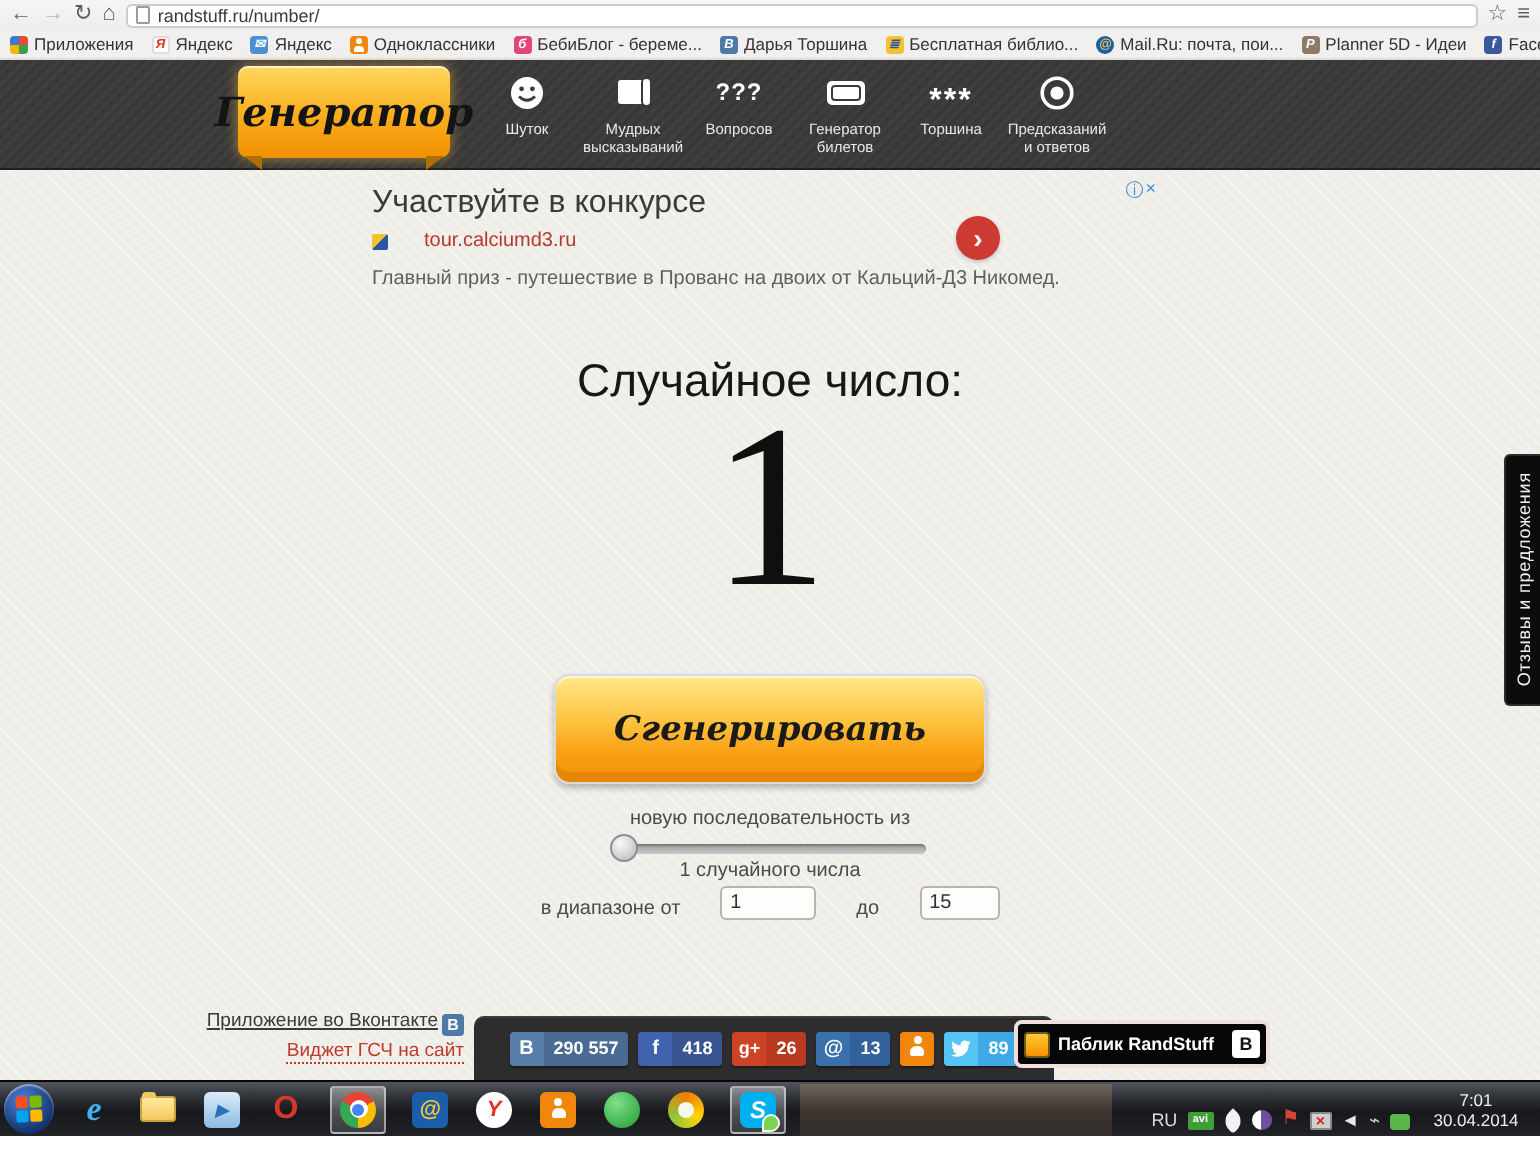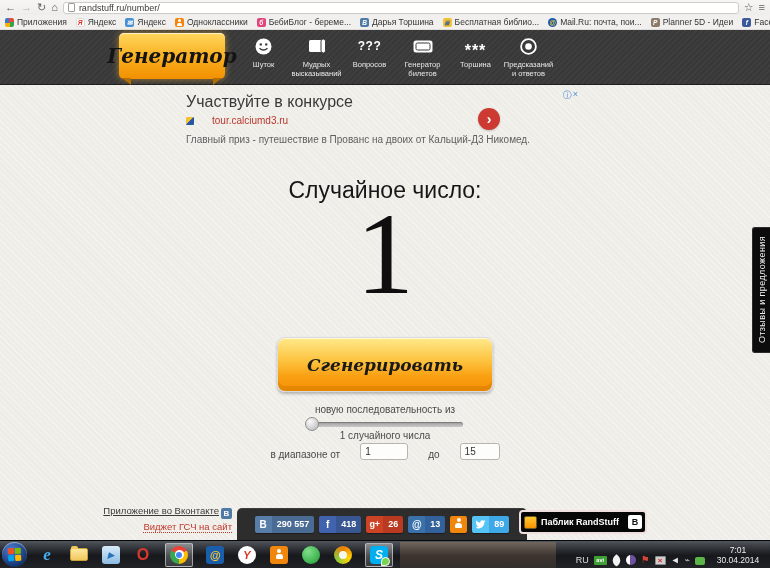--- a/index.html
+++ b/index.html
@@ -114,21 +114,21 @@
   .soc-vk .si{background:#587da8}.soc-vk .sc{background:#4a6b94}
   .soc-fb .si{background:#4162ad}.soc-fb .sc{background:#395693}
   .soc-gp .si{background:#cd4326;font-size:9px}.soc-gp .sc{background:#b93a20}
   .soc-mail .si{background:#3a71ab}.soc-mail .sc{background:#32619c}
   .soc-ok .si{background:#f1860d;position:relative}
   .soc-tw .si{background:#55c4f5}.soc-tw .sc{background:#3fa9e8}
   .ok-person{position:relative;width:9px;height:12px}
   .ok-person::before{content:"";position:absolute;left:2.5px;top:0;width:4px;height:4px;border-radius:50%;background:#fff}
   .ok-person::after{content:"";position:absolute;left:1px;top:5px;width:7px;height:5px;border-radius:3px 3px 1px 1px;background:#fff}
 
-  #public-btn{position:absolute;left:519px;top:425px;width:128px;height:24px;background:#060606;
+  #public-btn{position:absolute;left:507px;top:425px;width:128px;height:24px;background:#060606;
     border:2px solid #efdfdf;border-radius:4px;display:flex;align-items:center;gap:4px;padding:0 3px;cursor:pointer}
   #public-logo{width:13px;height:13px;border-radius:2px;background:linear-gradient(#ffc832,#f79400);
     border:1px solid #6b5a1e;flex:none}
   #public-label{color:#fff;font-size:9px;font-weight:bold;flex:1;white-space:nowrap}
   #public-vk{width:14px;height:14px;background:#fff;border-radius:2px;color:#111;font-weight:bold;font-size:9px;
     display:flex;align-items:center;justify-content:center;flex:none}
 
   #feedback-tab{position:absolute;right:0;top:227px;width:18px;height:126px;background:#0c0c0c;
     border:1px solid #2c2c2c;border-right:none;border-radius:3px 0 0 3px;cursor:pointer;
     display:flex;align-items:center;justify-content:center}

